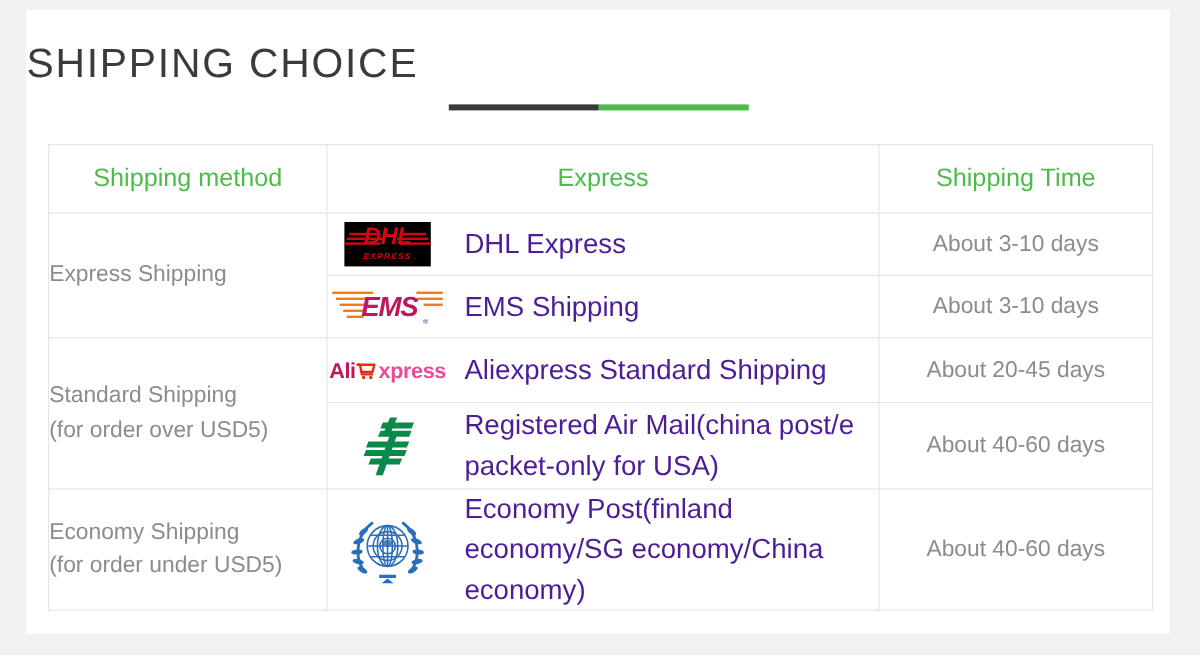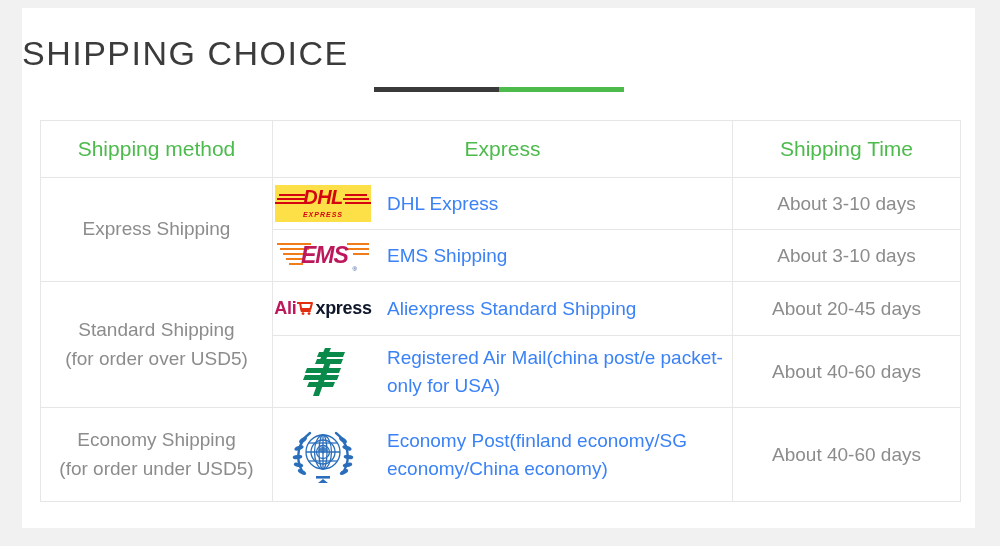--- a/index.html
+++ b/index.html
@@ -66,21 +66,21 @@
     font-weight: 400;
     font-size: 21px;
     color: #4cbb4c;
     text-align: center;
   }
   .col-method { width: 232px; }
   .col-courier { width: 460px; }
   .col-time { width: 228px; }
 
   td.method-cell {
-    text-align: center;
+    text-align: left;
     font-size: 19px;
     color: #8c8c8c;
     line-height: 1.5;
     padding: 6px 4px;
   }
   td.time-cell {
     text-align: center;
     font-size: 19px;
     color: #8c8c8c;
     padding: 6px 4px;
@@ -94,35 +94,35 @@
     gap: 14px;
   }
   .logo-slot {
     width: 100px;
     min-width: 100px;
     display: flex;
     align-items: center;
     justify-content: center;
   }
   .courier-label {
-    font-size: 19px;
-    color: #3b82f6;
+    font-size: 23px;
+    color: #4c1d95;
     line-height: 1.45;
   }
   .r-express1 { height: 52px; }
   .r-express2 { height: 52px; }
   .r-ali { height: 54px; }
   .r-cpost { height: 72px; }
   .r-un { height: 94px; }
 
   
   .dhl-logo {
-    width: 96px;
+    width: 72px;
     height: 37px;
-    background: #fde047;
+    background: #000000;
     position: relative;
     overflow: hidden;
   }
   .dhl-word {
     position: absolute;
     left: 0; right: 0;
     top: 2px;
     text-align: center;
     font-family: "Liberation Sans", sans-serif;
     font-size: 20px;
@@ -205,21 +205,21 @@
   .ali-logo {
     display: flex;
     align-items: center;
     font-size: 18px;
     font-weight: bold;
     line-height: 20px;
     letter-spacing: -0.3px;
   }
   .ali-ali { color: #be185d; }
   .ali-cart { margin: 0 1px; display: inline-flex; align-items: center; }
-  .ali-xpress { color: #0f172a; }
+  .ali-xpress { color: #ec4899; }
 
   
   .cpost-logo { width: 56px; height: 52px; }
 
   
   .un-logo { width: 66px; height: 62px; }
 </style>
 </head>
 <body>
 

